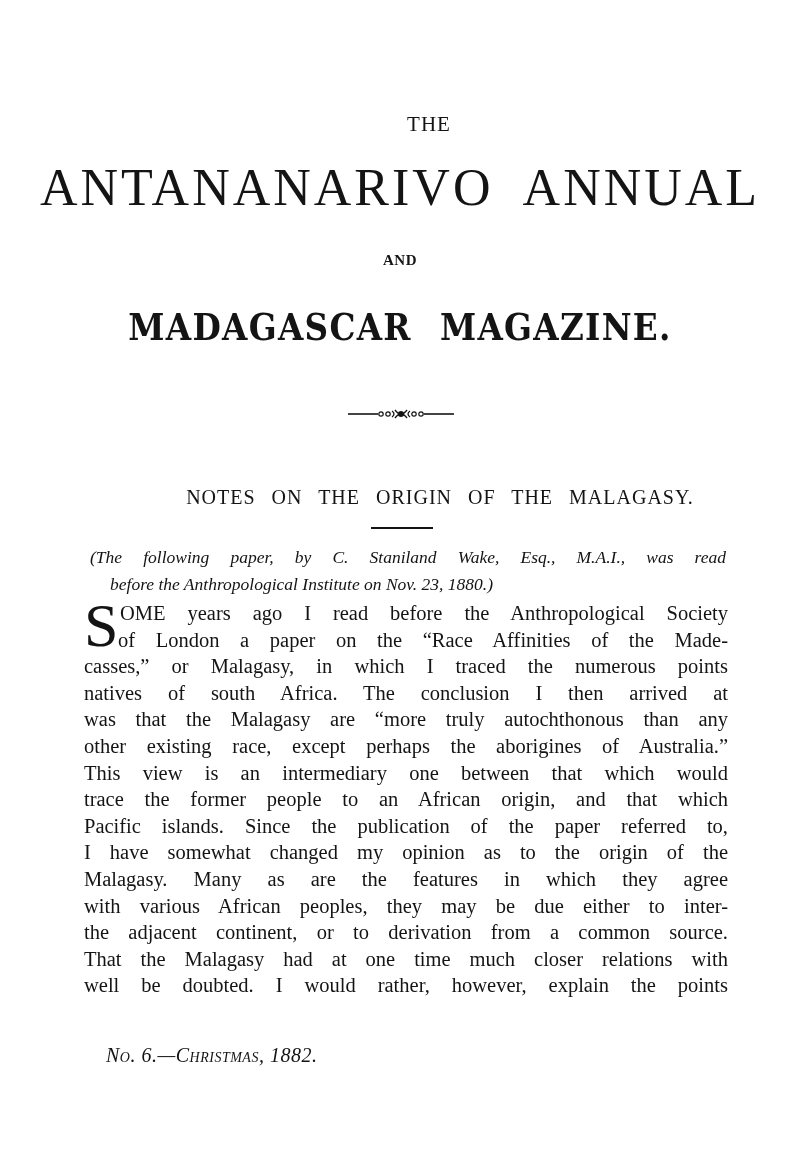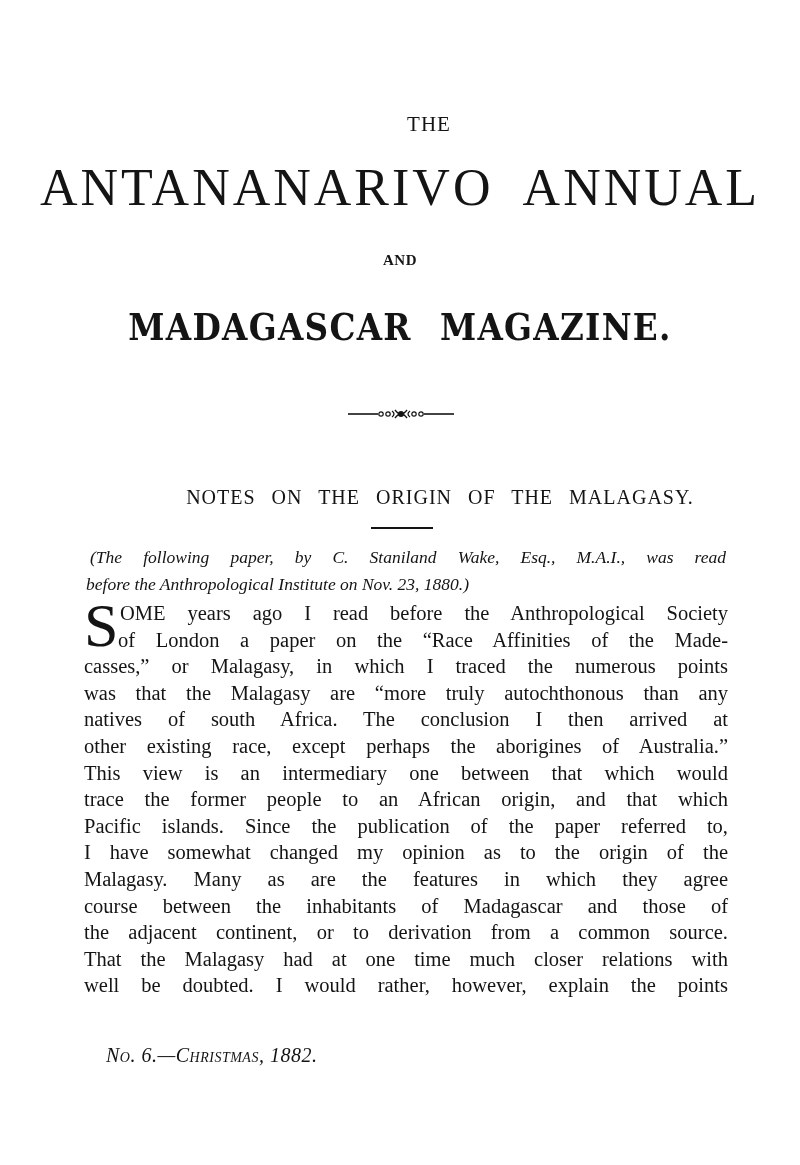--- a/index.html
+++ b/index.html
@@ -70,21 +70,21 @@
     }
     .intro {
       top: 544px;
       left: 86px;
       width: 640px;
       font-size: 17.5px;
       line-height: 27px;
       font-style: italic;
     }
     .intro .l1 { padding-left: 4px; text-align: justify; text-align-last: justify; display:block; }
-    .intro .l2 { display:block; }
+    .intro .l2 { display:block;margin-left:24px; }
 
     .body-text {
       top: 600px;
       left: 84px;
       width: 644px;
       font-size: 20.5px;
       line-height: 26.6px;
     }
     .body-text .line {
       display: block;
@@ -144,29 +144,29 @@
   <span class="l1">(The following paper, by C. Staniland Wake, Esq., M.A.I., was read</span>
   <span class="l2">before the Anthropological Institute on Nov. 23, 1880.)</span>
 </div>
 
 <div class="dropcap">S</div>
 
 <div class="abs body-text">
   <span class="line first-line">OME years ago I read before the Anthropological Society</span>
   <span class="line indent">of London a paper on the “Race Affinities of the Made-</span>
   <span class="line">casses,” or Malagasy, in which I traced the numerous points</span>
+  <span class="line">natives of south Africa.  The conclusion I then arrived at</span>
   <span class="line">was that the Malagasy are “more truly autochthonous than any</span>
-  <span class="line">natives of south Africa.  The conclusion I then arrived at</span>
   <span class="line">other existing race, except perhaps the aborigines of Australia.”</span>
   <span class="line">This view is an intermediary one between that which would</span>
   <span class="line">trace the former people to an African origin, and that which</span>
   <span class="line">Pacific islands.  Since the publication of the paper referred to,</span>
   <span class="line">I have somewhat changed my opinion as to the origin of the</span>
   <span class="line">Malagasy.  Many as are the features in which they agree</span>
-  <span class="line">course between the inhabitants of Madagascar and those of</span>
+  <span class="line">with various African peoples, they may be due either to inter-</span>
   <span class="line">the adjacent continent, or to derivation from a common source.</span>
   <span class="line">That the Malagasy had at one time much closer relations with</span>
   <span class="line">well be doubted.  I would rather, however, explain the points</span>
 </div>
 
 <div class="abs footer">
   <span class="sc">No. 6.—Christmas, 1882.</span>
 </div>
 
 </body></html>

